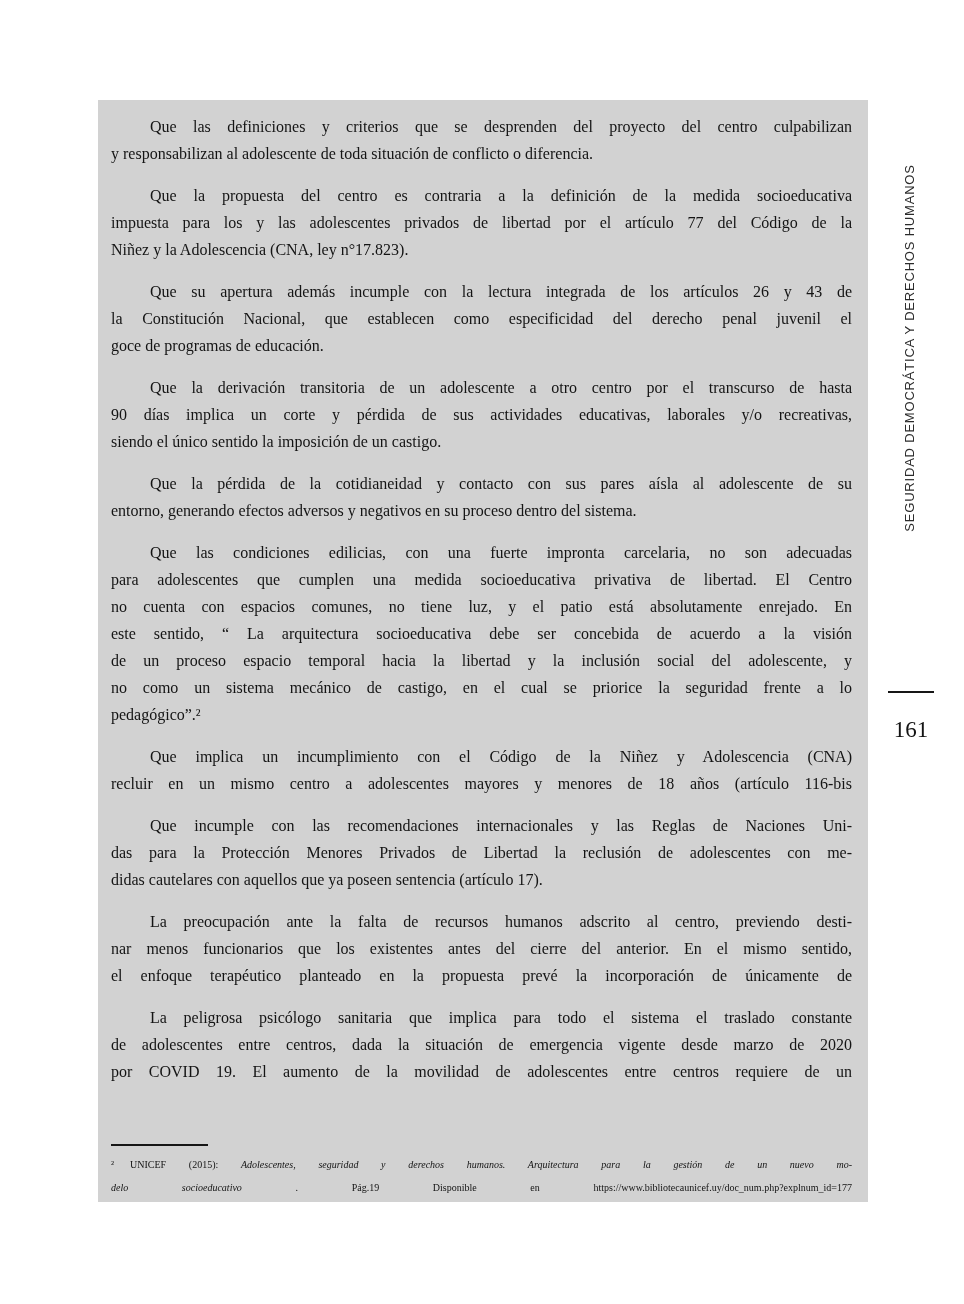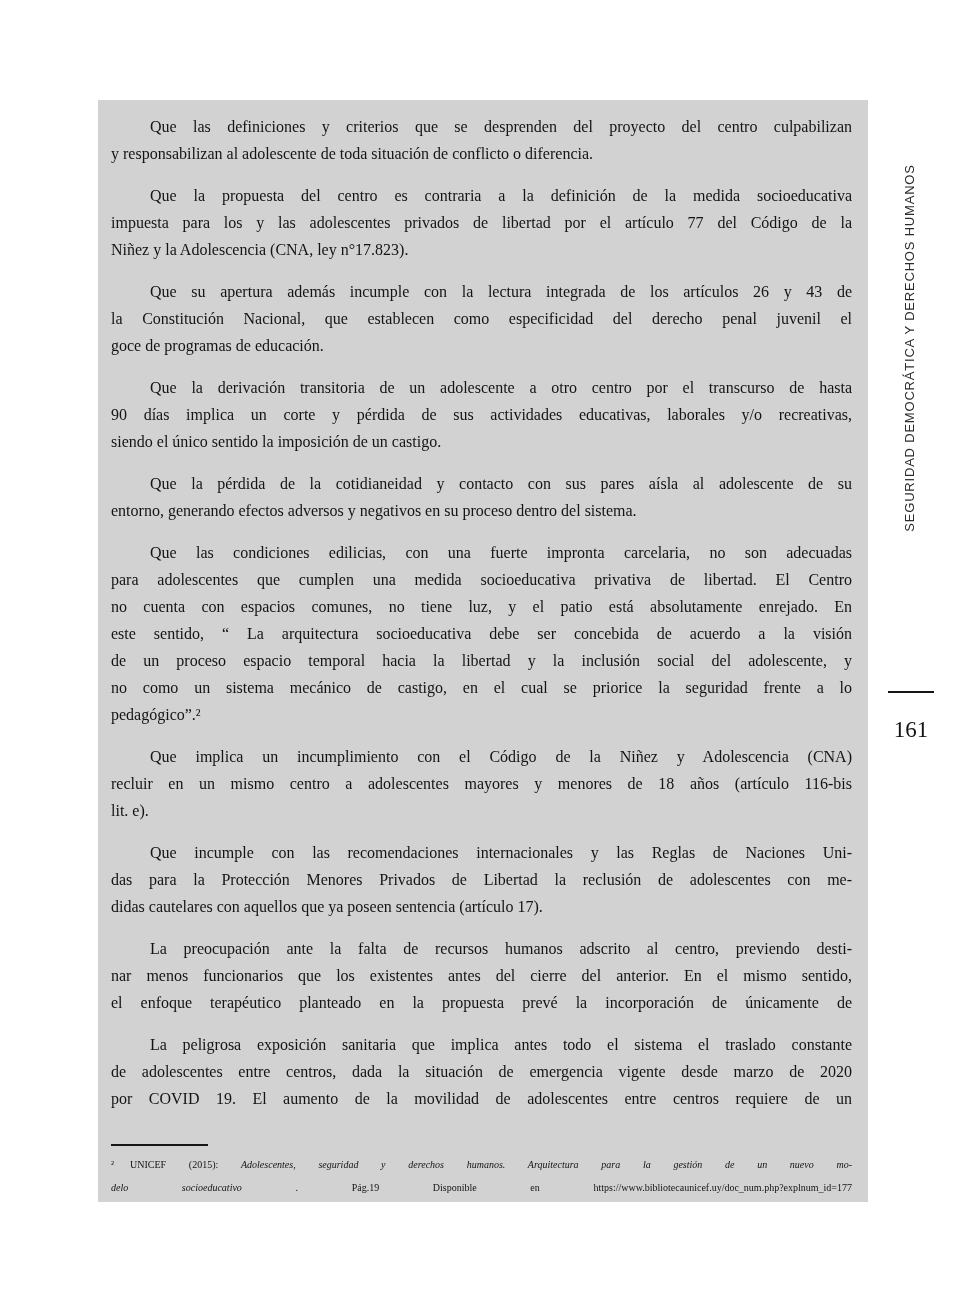--- a/index.html
+++ b/index.html
@@ -78,34 +78,33 @@
           <div class="line">para adolescentes que cumplen una medida socioeducativa privativa de libertad. El Centro</div>
           <div class="line">no cuenta con espacios comunes, no tiene luz, y el patio está absolutamente enrejado. En</div>
           <div class="line">este sentido, “ La arquitectura socioeducativa debe ser concebida de acuerdo a la visión</div>
           <div class="line">de un proceso espacio temporal hacia la libertad y la inclusión social del adolescente, y</div>
           <div class="line">no como un sistema mecánico  de castigo, en el cual se priorice la seguridad frente a lo</div>
           <div class="line last">pedagógico”.²</div>
         </div>
         <div class="para">
           <div class="line first">Que implica un incumplimiento con el Código de la Niñez y Adolescencia (CNA)</div>
           <div class="line">recluir en un mismo centro a adolescentes mayores y menores de 18 años (artículo 116-bis</div>
-          <div class="line last">lit. e).</div>
         </div>
         <div class="para">
           <div class="line first">Que incumple con las recomendaciones internacionales y las Reglas de Naciones Uni-</div>
           <div class="line">das para la Protección Menores Privados de Libertad la reclusión de adolescentes con me-</div>
           <div class="line last">didas cautelares con aquellos que ya poseen sentencia (artículo 17).</div>
         </div>
         <div class="para">
           <div class="line first">La preocupación ante la falta de recursos humanos adscrito al centro, previendo desti-</div>
           <div class="line">nar menos funcionarios que los existentes antes del cierre del anterior. En el mismo sentido,</div>
           <div class="line">el enfoque terapéutico planteado en la propuesta prevé la incorporación de únicamente de</div>
         </div>
         <div class="para">
-          <div class="line first">La peligrosa exposición sanitaria que implica antes todo el sistema el traslado constante</div>
+          <div class="line first">La peligrosa psicólogo sanitaria que implica para todo el sistema el traslado constante</div>
           <div class="line">de adolescentes entre centros, dada la situación de emergencia vigente desde marzo de 2020</div>
           <div class="line">por COVID 19. El aumento de la movilidad de adolescentes entre centros requiere de un</div>
         </div>
       </div>
     <div class="footnote-sep"></div>
     <div class="footnote">
         <div class="fline"><span class="s-sup">²</span><span class="s-r">UNICEF (2015): </span><span class="s-i">Adolescentes, seguridad y derechos humanos. Arquitectura para la gestión de un nuevo mo-</span></div>
         <div class="fline"><span class="s-i">delo socioeducativo</span><span class="s-r"> . Pág.19 Disponible en https://www.bibliotecaunicef.uy/doc_num.php?explnum_id=177</span></div>
       </div>
   </div>

